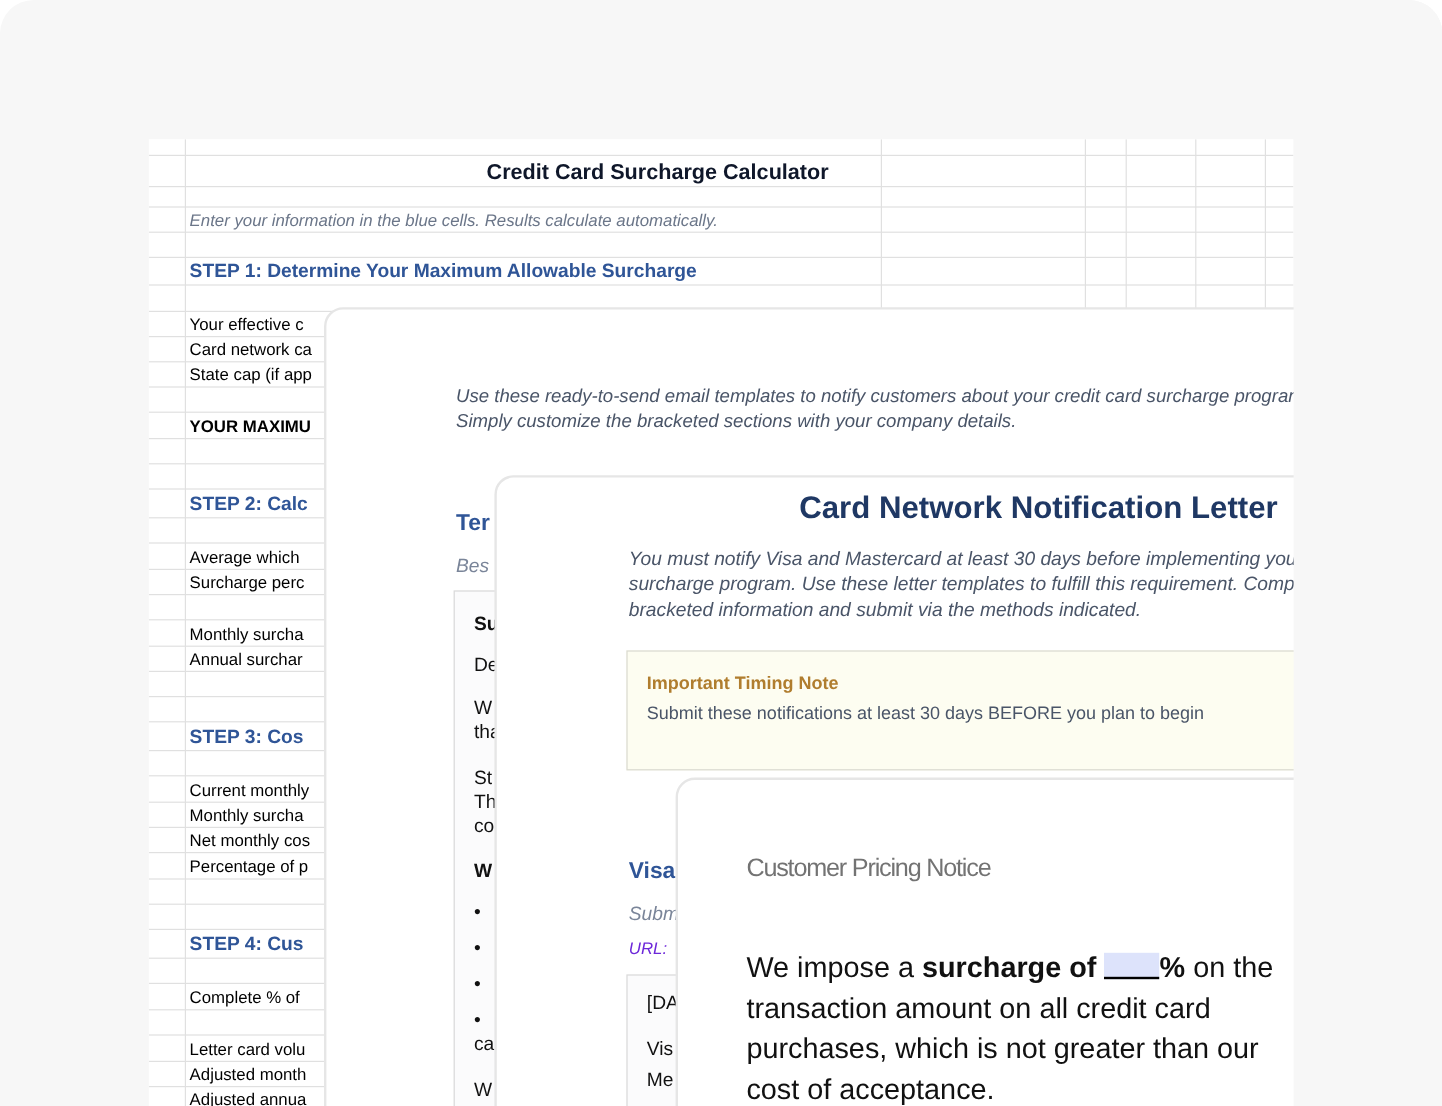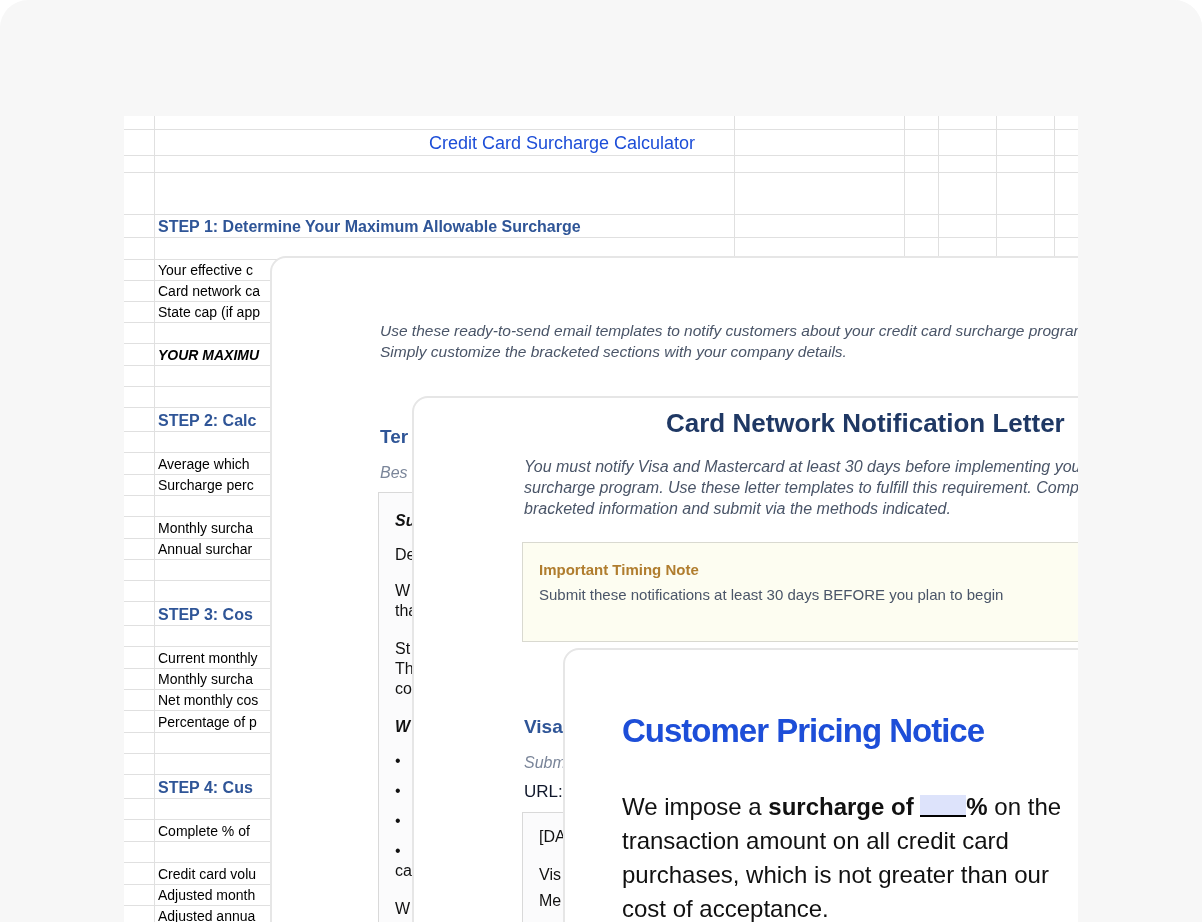--- a/index.html
+++ b/index.html
@@ -17,26 +17,26 @@
     background: #ffffff; overflow: hidden;
   }
   .grid-v { position: absolute; top: 0; bottom: 0; width: 1px; background: #e0e0e0; }
   .row {
     position: absolute; left: 0; right: 0; border-bottom: 1px solid #e0e0e0;
   }
   .cell-text {
     position: absolute; left: 34px; white-space: nowrap; color: #000; font-size: 14px;
   }
   .sheet-title {
-    position: absolute; left: 48px; width: 780px; text-align: center;
-    color: #1d4ed8; font-weight: normal; font-size: 18px;
+    position: absolute; left: 34px; width: 780px; text-align: center;
+    color: #0f172a; font-weight: bold; font-size: 18px;
   }
   .sheet-note { color: #6b7689; font-style: italic; font-size: 14px; }
   .step { color: #2f5597; font-weight: bold; font-size: 16px; }
-  .bold { font-weight: bold; font-style: italic; }
+  .bold { font-weight: bold; }
 
   
   .doc1 {
     position: absolute; left: 270px; top: 256px; width: 830px; height: 700px;
     background: #ffffff; border: 2px solid #e6e6e6; border-radius: 16px 0 0 0; overflow: hidden;
   }
   .doc1-title {
     position: absolute; left: 160px; top: 14px; white-space: nowrap;
     color: #1f3864; font-weight: bold; font-size: 27px;
   }
@@ -75,34 +75,34 @@
   }
   .note-title {
     position: absolute; left: 16px; top: 18px; color: #b07d2e; font-weight: bold; font-size: 15px;
   }
   .note-text {
     position: absolute; left: 16px; top: 42px; width: 600px;
     color: #4a5568; font-size: 15px; line-height: 20px; white-space: nowrap;
   }
   .doc2-sec { position: absolute; left: 110px; top: 318px; color: #2f5597; font-weight: bold; font-size: 19px; }
   .doc2-sec-sub { position: absolute; left: 110px; top: 356px; color: #7a8599; font-style: italic; font-size: 16px; text-align: right; }
-  .doc2-url { position: absolute; left: 110px; top: 384px; color: #0f172a; font-size: 17px; }
+  .doc2-url { position: absolute; left: 110px; top: 384px; color: #6d28d9; font-size: 14px; font-style: italic; }
   .doc2-box {
     position: absolute; left: 108px; top: 414px; width: 120px; height: 200px;
     background: #fbfbfc; border: 1px solid #d9d9d9;
   }
 
   
   .doc3 {
     position: absolute; left: 563px; top: 648px; width: 560px; height: 300px;
     background: #ffffff; border: 2px solid #e6e6e6; border-radius: 16px 0 0 0; overflow: hidden;
   }
   .doc3-title {
     position: absolute; left: 57px; top: 62px; white-space: nowrap;
-    color: #1d4ed8; font-weight: bold; font-size: 33px; letter-spacing: -1px;
+    color: #737373; font-weight: normal; font-size: 21px; letter-spacing: -1px;
   }
   .doc3-body {
     position: absolute; left: 57px; top: 140px; width: 470px;
     color: #111; font-size: 24px; line-height: 34px;
   }
   .blank {
     display: inline-block; width: 46px; height: 22px; background: #dde3fb;
     border-bottom: 2px solid #000; vertical-align: -2px;
   }
 
@@ -119,20 +119,23 @@
     <div class="grid-v" style="left:780px"></div>
     <div class="grid-v" style="left:814px"></div>
     <div class="grid-v" style="left:872px"></div>
     <div class="grid-v" style="left:930px"></div>
 
     <div class="row" style="top:0;height:14px"></div>
     <div class="row" style="top:14px;height:26px">
       <span class="sheet-title" style="top:3px">Credit Card Surcharge Calculator</span>
     </div>
     <div class="row" style="top:40px;height:17px"></div>
+    <div class="row" style="top:57px;height:21px">
+      <span class="cell-text sheet-note" style="top:2px">Enter your information in the blue cells. Results calculate automatically.</span>
+    </div>
     <div class="row" style="top:78px;height:21px"></div>
     <div class="row" style="top:99px;height:23px">
       <span class="cell-text step" style="top:3px">STEP 1: Determine Your Maximum Allowable Surcharge</span>
     </div>
     <div class="row" style="top:122px;height:22px"></div>
     <div class="row" style="top:144px;height:21px">
       <span class="cell-text" style="top:2px">Your effective c</span>
     </div>
     <div class="row" style="top:165px;height:21px">
       <span class="cell-text" style="top:2px">Card network ca</span>
@@ -185,21 +188,21 @@
     <div class="row" style="top:638px;height:21px"></div>
     <div class="row" style="top:659px;height:24px">
       <span class="cell-text step" style="top:4px">STEP 4: Cus</span>
     </div>
     <div class="row" style="top:683px;height:21px"></div>
     <div class="row" style="top:704px;height:22px">
       <span class="cell-text" style="top:3px">Complete % of</span>
     </div>
     <div class="row" style="top:726px;height:21px"></div>
     <div class="row" style="top:747px;height:22px">
-      <span class="cell-text" style="top:3px">Credit card volu</span>
+      <span class="cell-text" style="top:3px">Letter card volu</span>
     </div>
     <div class="row" style="top:769px;height:21px">
       <span class="cell-text" style="top:2px">Adjusted month</span>
     </div>
     <div class="row" style="top:790px;height:21px">
       <span class="cell-text" style="top:2px">Adjusted annua</span>
     </div>
   </div>
 
   <div class="doc1">

